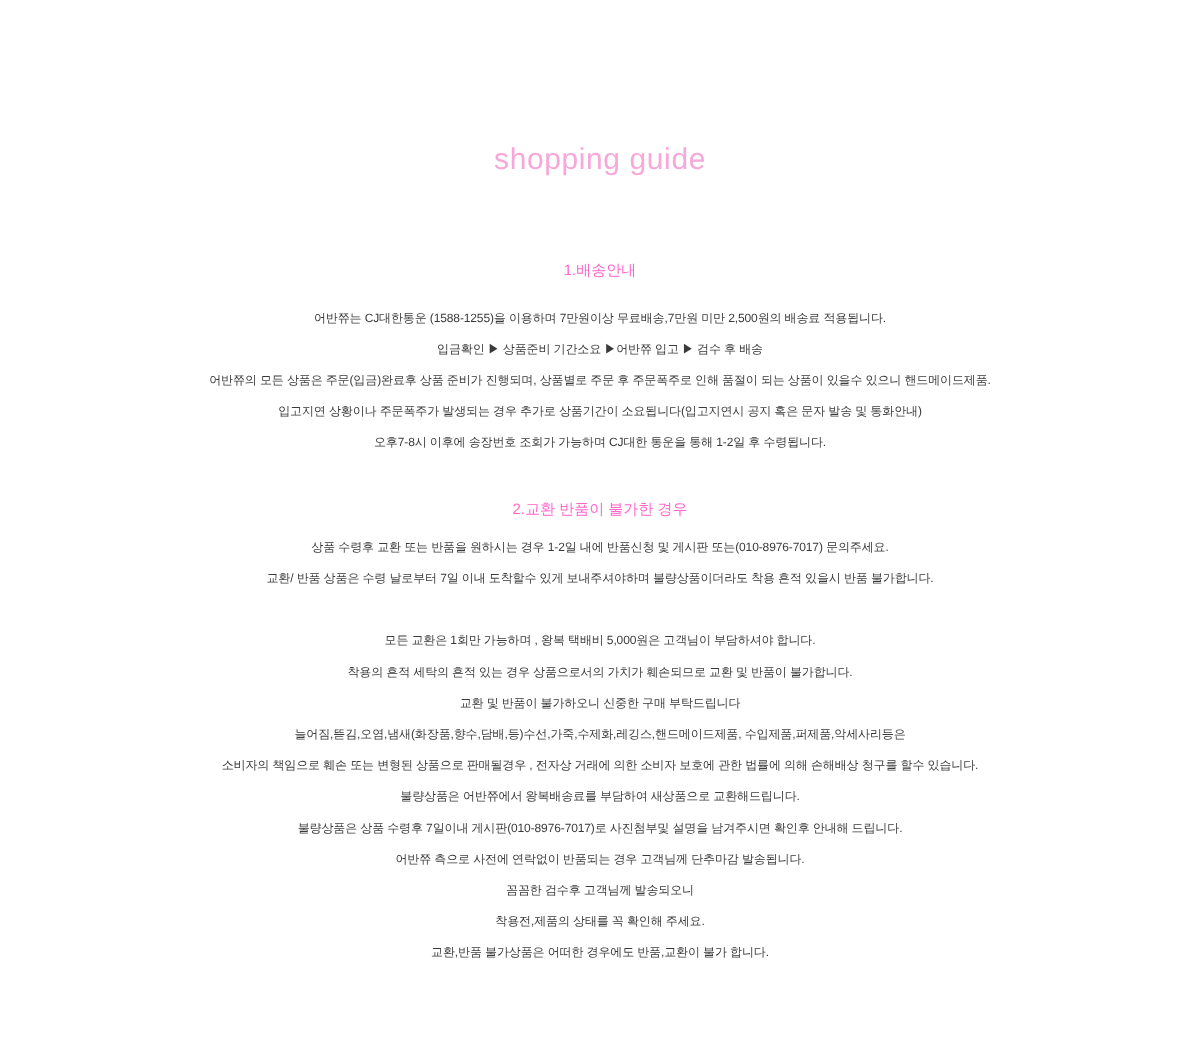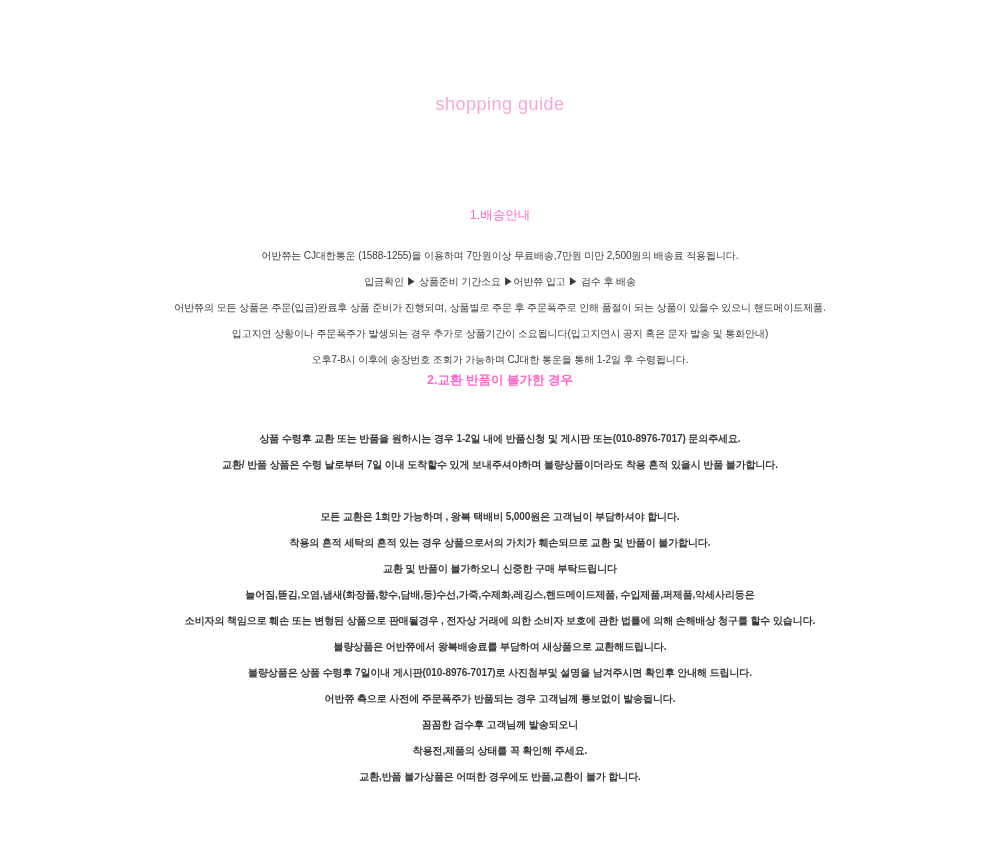--- a/index.html
+++ b/index.html
@@ -16,61 +16,60 @@
   }
   .page {
     position: relative;
     width: 1000px;
     height: 864px;
     box-sizing: border-box;
   }
   .page-title {
     text-align: center;
     color: #f7a8d8;
-    font-size: 18px;
+    font-size: 25px;
     letter-spacing: 0.5px;
-    margin-top: 94px;
+    margin-top: 118px;
     font-weight: normal;
     line-height: 1.2;
   }
   .section {
     text-align: center;
   }
   .section-heading {
     color: #ff66cc;
     font-size: 12.5px;
     line-height: 1.2;
     font-weight: normal;
   }
   .section-1 .section-heading {
-    margin-top: 92px;
+    margin-top: 70px;
     text-align: center;
   }
   .section-2 .section-heading {
-    font-weight: bold;
+    margin-top: 34px;
   }
   .lines {
     margin-top: 0;
   }
   .line {
     font-size: 10px;
     color: #3a3a3a;
     line-height: 26px;
     white-space: nowrap;
     letter-spacing: -0.1px;
   }
   .line.spacer {
     height: 26px;
   }
   .section-1 .lines {
     margin-top: 20px;
   }
   .section-2 .lines {
-    margin-top: 38px;
-    font-weight: bold;
+    margin-top: 12px;
   }
 </style>
 </head>
 <body>
 
 <div class="page">
 
   <h1 class="page-title">shopping guide</h1>
 
   <div class="section section-1">
@@ -90,20 +89,20 @@
       <div class="line">상품 수령후 교환 또는 반품을 원하시는 경우 1-2일 내에 반품신청 및 게시판 또는(010-8976-7017) 문의주세요.</div>
       <div class="line">교환/ 반품 상품은 수령 날로부터 7일 이내 도착할수 있게 보내주셔야하며 불량상품이더라도 착용 흔적 있을시 반품 불가합니다.</div>
       <div class="line spacer"></div>
       <div class="line">모든 교환은 1회만 가능하며 , 왕복 택배비 5,000원은 고객님이 부담하셔야 합니다.</div>
       <div class="line">착용의 흔적 세탁의 흔적 있는 경우 상품으로서의 가치가 훼손되므로 교환 및 반품이 불가합니다.</div>
       <div class="line">교환 및 반품이 불가하오니 신중한 구매 부탁드립니다</div>
       <div class="line">늘어짐,뜯김,오염,냄새(화장품,향수,담배,등)수선,가죽,수제화,레깅스,핸드메이드제품, 수입제품,퍼제품,악세사리등은</div>
       <div class="line">소비자의 책임으로 훼손 또는 변형된 상품으로 판매될경우 , 전자상 거래에 의한 소비자 보호에 관한 법률에 의해 손해배상 청구를 할수 있습니다.</div>
       <div class="line">불량상품은 어반쮸에서 왕복배송료를 부담하여 새상품으로 교환해드립니다.</div>
       <div class="line">불량상품은 상품 수령후 7일이내 게시판(010-8976-7017)로 사진첨부및 설명을 남겨주시면 확인후 안내해 드립니다.</div>
-      <div class="line">어반쮸 측으로 사전에 주문폭주가 반품되는 경우 고객님께 통보없이 발송됩니다.</div>
+      <div class="line">어반쮸 측으로 사전에 연락없이 반품되는 경우 고객님께 단추마감 발송됩니다.</div>
       <div class="line">꼼꼼한 검수후 고객님께 발송되오니</div>
       <div class="line">착용전,제품의 상태를 꼭 확인해 주세요.</div>
       <div class="line">교환,반품 불가상품은 어떠한 경우에도 반품,교환이 불가 합니다.</div>
     </div>
   </div>
 
 </div>
 
 </body></html>

